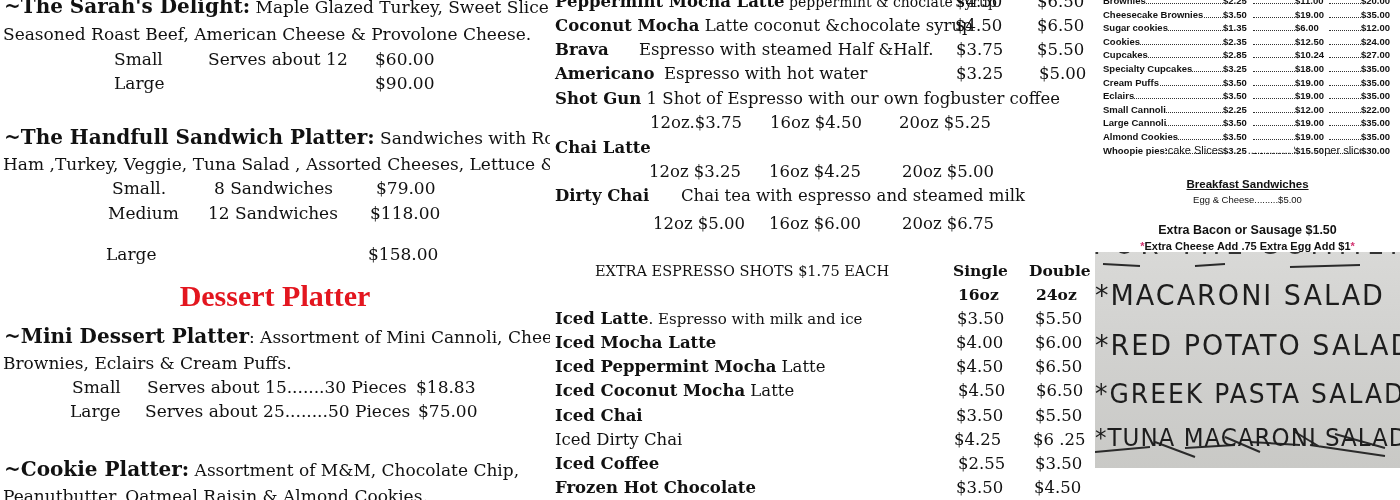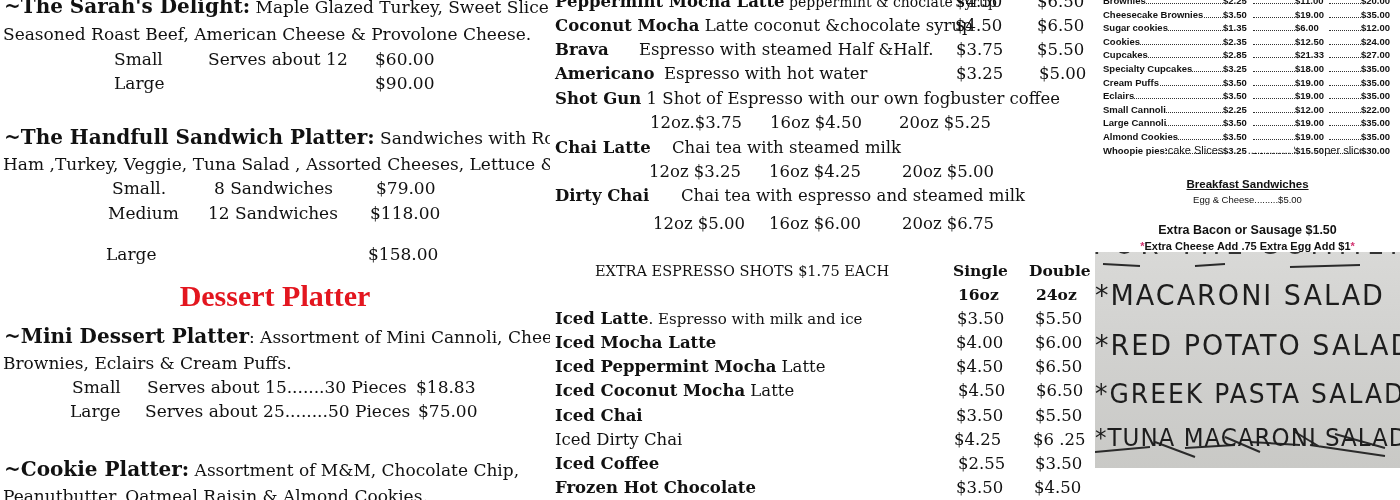--- a/index.html
+++ b/index.html
@@ -105,21 +105,20 @@
   <div class="m" style="left:114px; top:62px;">Espresso with hot water</div>
   <div class="price" style="left:406px; top:62px;">$3.25</div>
   <div class="price" style="left:489px; top:62px;">$5.00</div>
 
   <div class="m" style="left:5px; top:87px;"><b>Shot Gun</b><span> 1 Shot of  Espresso with our own fogbuster coffee</span></div>
   <div class="m" style="left:100px; top:111px;">12oz.$3.75</div>
   <div class="m" style="left:220px; top:111px;">16oz $4.50</div>
   <div class="m" style="left:349px; top:111px;">20oz $5.25</div>
 
   <div class="m" style="left:5px; top:136px;"><b>Chai Latte</b></div>
-  <div class="m" style="left:122px; top:136px;">Chai tea with steamed milk</div>
   <div class="m" style="left:99px; top:160px;">12oz $3.25</div>
   <div class="m" style="left:219px; top:160px;">16oz $4.25</div>
   <div class="m" style="left:352px; top:160px;">20oz $5.00</div>
 
   <div class="m" style="left:5px; top:184px;"><b>Dirty Chai</b></div>
   <div class="m" style="left:131px; top:184px;">Chai tea with espresso and steamed milk</div>
   <div class="m" style="left:103px; top:212px;">12oz $5.00</div>
   <div class="m" style="left:219px; top:212px;">16oz $6.00</div>
   <div class="m" style="left:352px; top:212px;">20oz $6.75</div>
 
@@ -198,21 +197,21 @@
         <span style="position: absolute; left: 150px; width: 42px; top: 9px; border-bottom: 1px dotted rgb(51, 51, 51);"></span>
         <span style="position: absolute; left: 192px; background: rgb(255, 255, 255); z-index: 1; font-weight: bold;">$12.50</span>
         <span style="position: absolute; left: 226px; width: 34px; top: 9px; border-bottom: 1px dotted rgb(51, 51, 51);"></span>
         <span style="position: absolute; left: 258px; background: rgb(255, 255, 255); z-index: 1; font-weight: bold;">$24.00</span>
       </div>
       <div class="pr" style="top: 48.4px;">
         <span style="position: absolute; left: 0px; background: rgb(255, 255, 255); z-index: 1; font-weight: bold;">Cupcakes</span>
         <span style="position: absolute; left: 0px; width: 120px; top: 9px; border-bottom: 1px dotted rgb(51, 51, 51);"></span>
         <span style="position: absolute; left: 120px; background: rgb(255, 255, 255); z-index: 1; font-weight: bold;">$2.85</span>
         <span style="position: absolute; left: 150px; width: 42px; top: 9px; border-bottom: 1px dotted rgb(51, 51, 51);"></span>
-        <span style="position: absolute; left: 192px; background: rgb(255, 255, 255); z-index: 1; font-weight: bold;">$21.33</span>
+        <span style="position: absolute; left: 192px; background: rgb(255, 255, 255); z-index: 1; font-weight: bold;">$10.24</span>
         <span style="position: absolute; left: 226px; width: 34px; top: 9px; border-bottom: 1px dotted rgb(51, 51, 51);"></span>
         <span style="position: absolute; left: 258px; background: rgb(255, 255, 255); z-index: 1; font-weight: bold;">$27.00</span>
       </div>
       <div class="pr" style="top: 62px;">
         <span style="position: absolute; left: 0px; background: rgb(255, 255, 255); z-index: 1; font-weight: bold;">Specialty Cupcakes</span>
         <span style="position: absolute; left: 0px; width: 120px; top: 9px; border-bottom: 1px dotted rgb(51, 51, 51);"></span>
         <span style="position: absolute; left: 120px; background: rgb(255, 255, 255); z-index: 1; font-weight: bold;">$3.25</span>
         <span style="position: absolute; left: 150px; width: 42px; top: 9px; border-bottom: 1px dotted rgb(51, 51, 51);"></span>
         <span style="position: absolute; left: 192px; background: rgb(255, 255, 255); z-index: 1; font-weight: bold;">$18.00</span>
         <span style="position: absolute; left: 226px; width: 34px; top: 9px; border-bottom: 1px dotted rgb(51, 51, 51);"></span>

